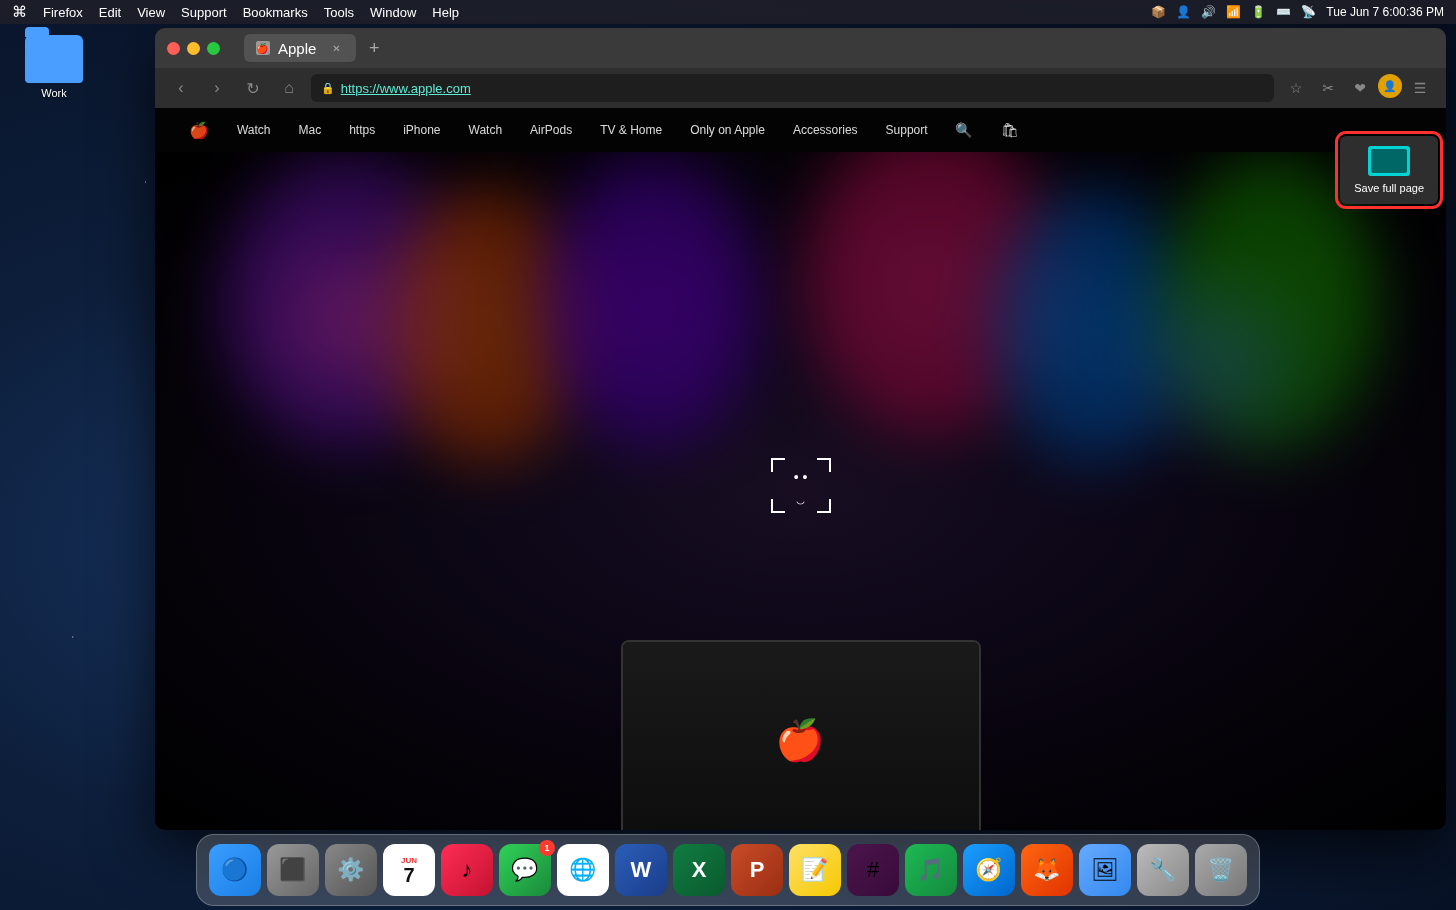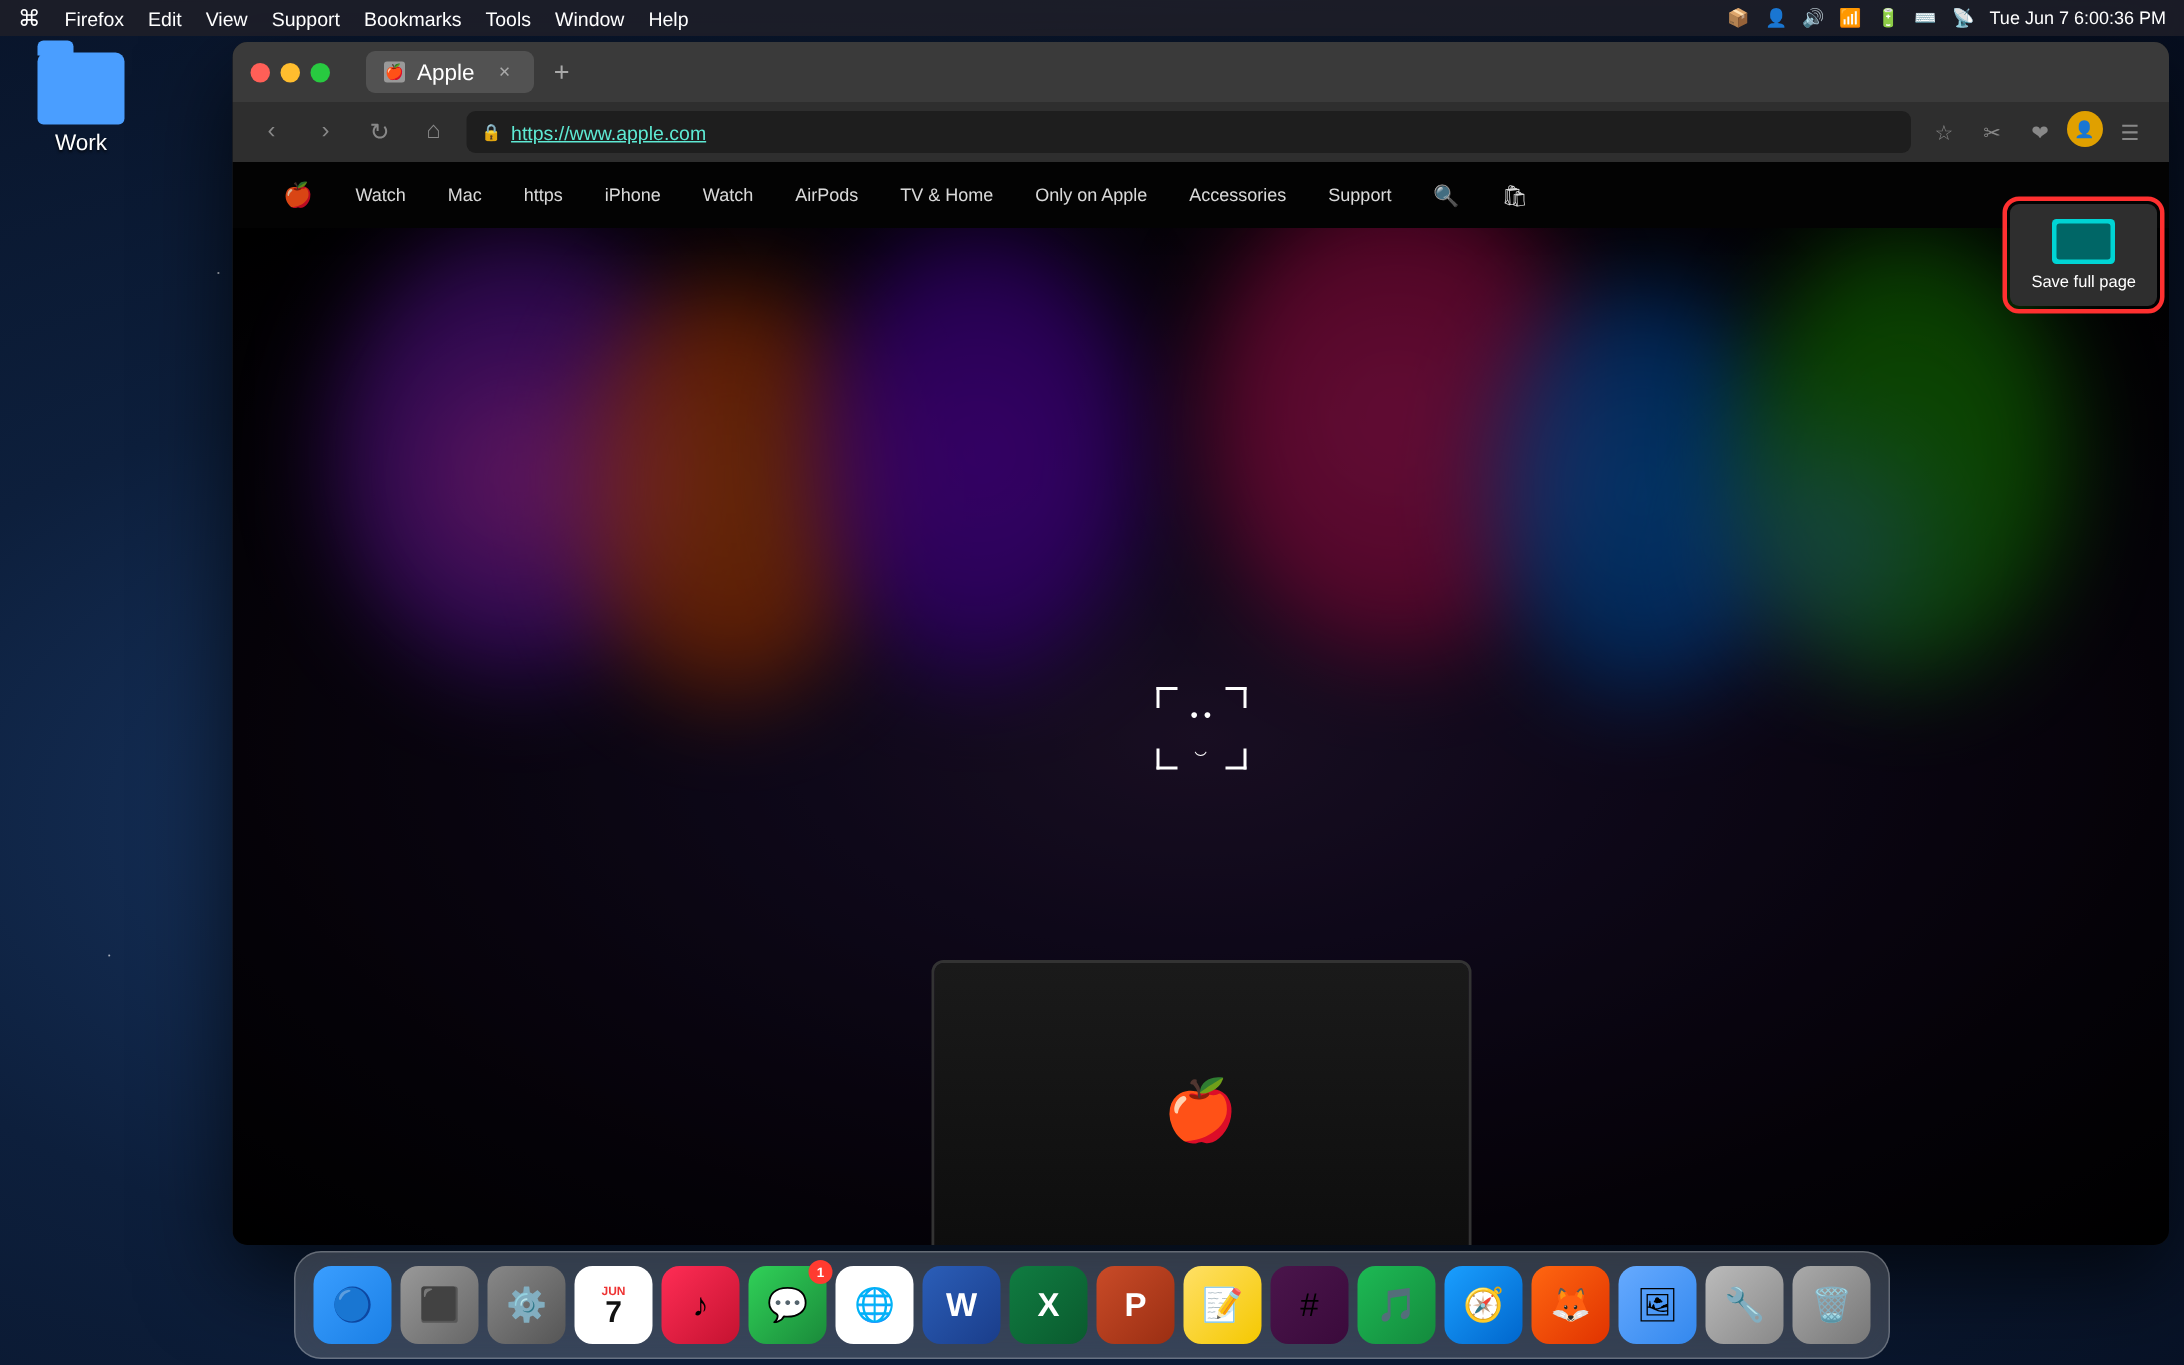--- a/index.html
+++ b/index.html
@@ -98,21 +98,21 @@
       top: -8px;
       left: 0;
       width: 24px;
       height: 10px;
       background: #4a9eff;
       border-radius: 4px 4px 0 0;
     }
 
     .folder-label {
       color: white;
-      font-size: 15px;
+      font-size: 11px;
       text-shadow: 0 1px 2px rgba(0,0,0,0.8);
     }
 
     
     .browser-window {
       position: absolute;
       top: 28px;
       left: 155px;
       right: 10px;
       bottom: 80px;

